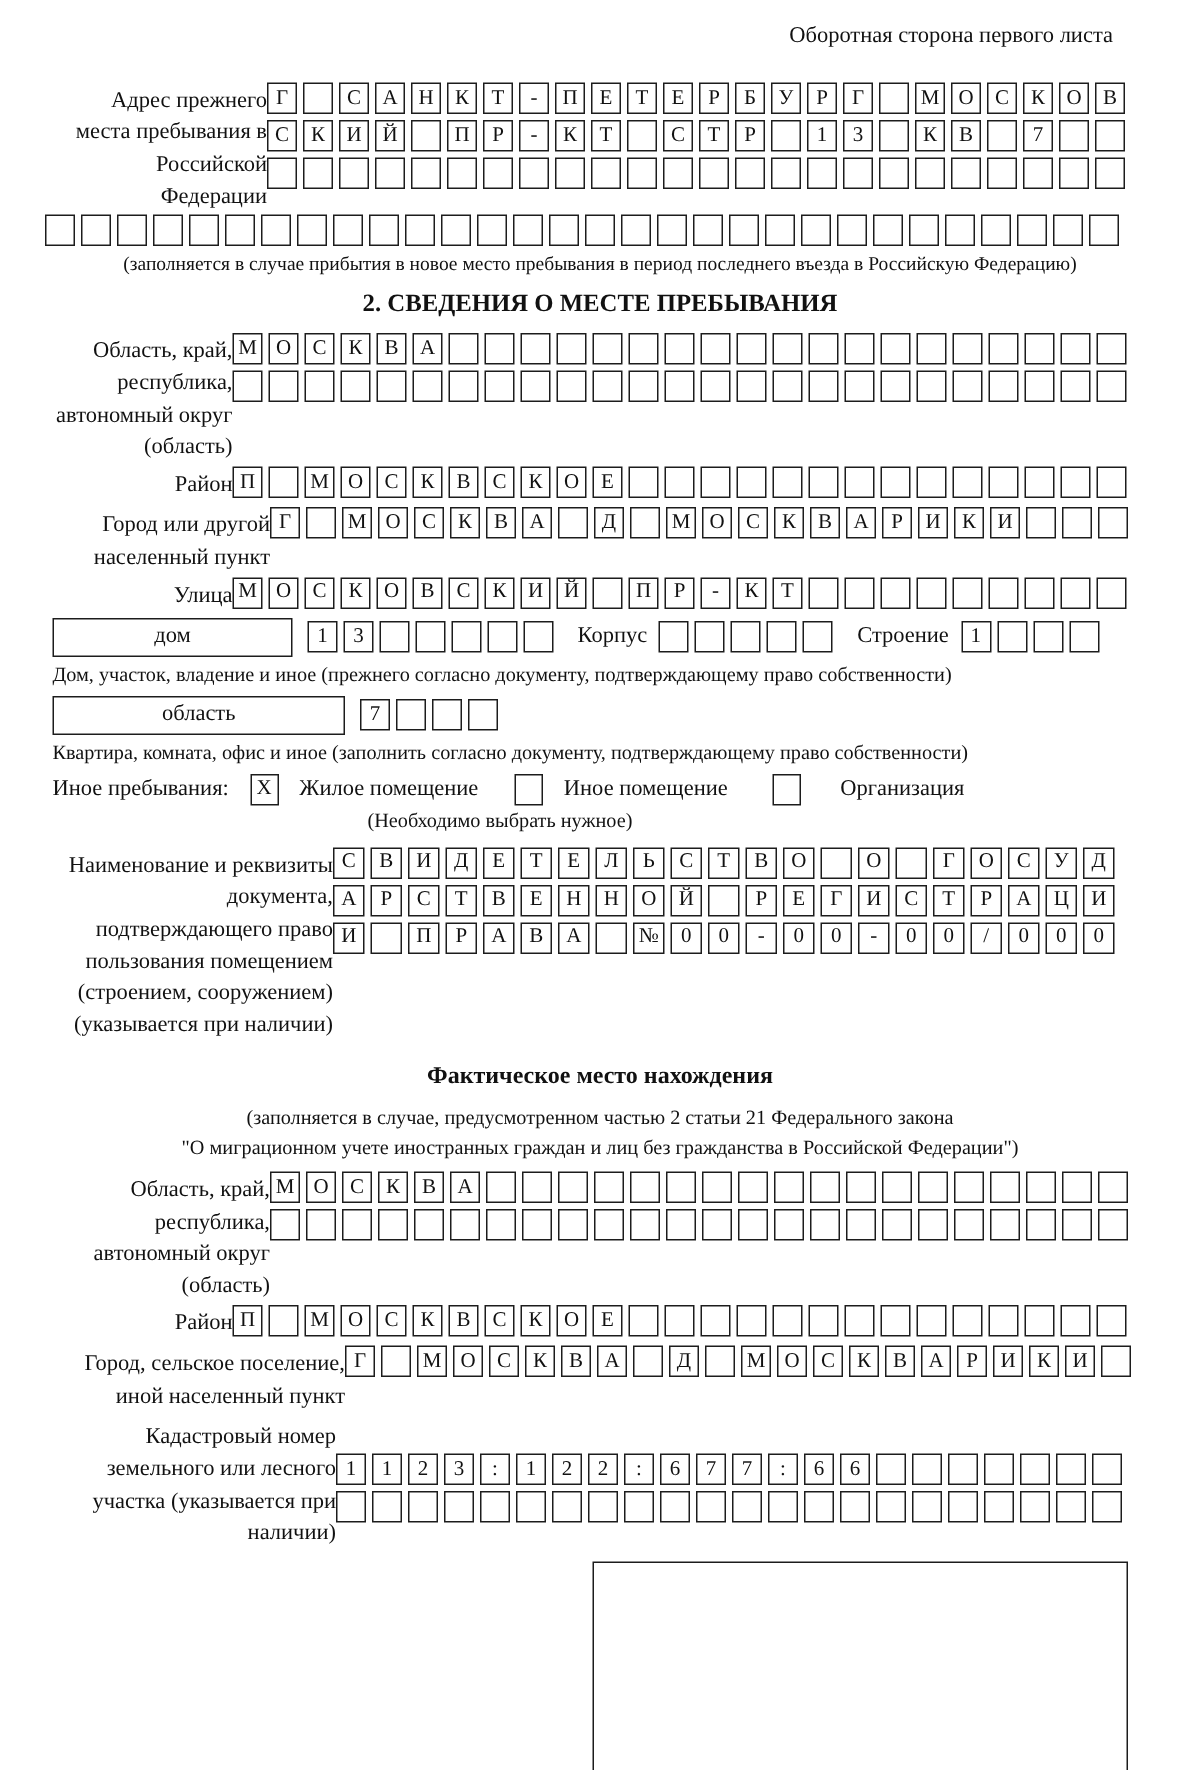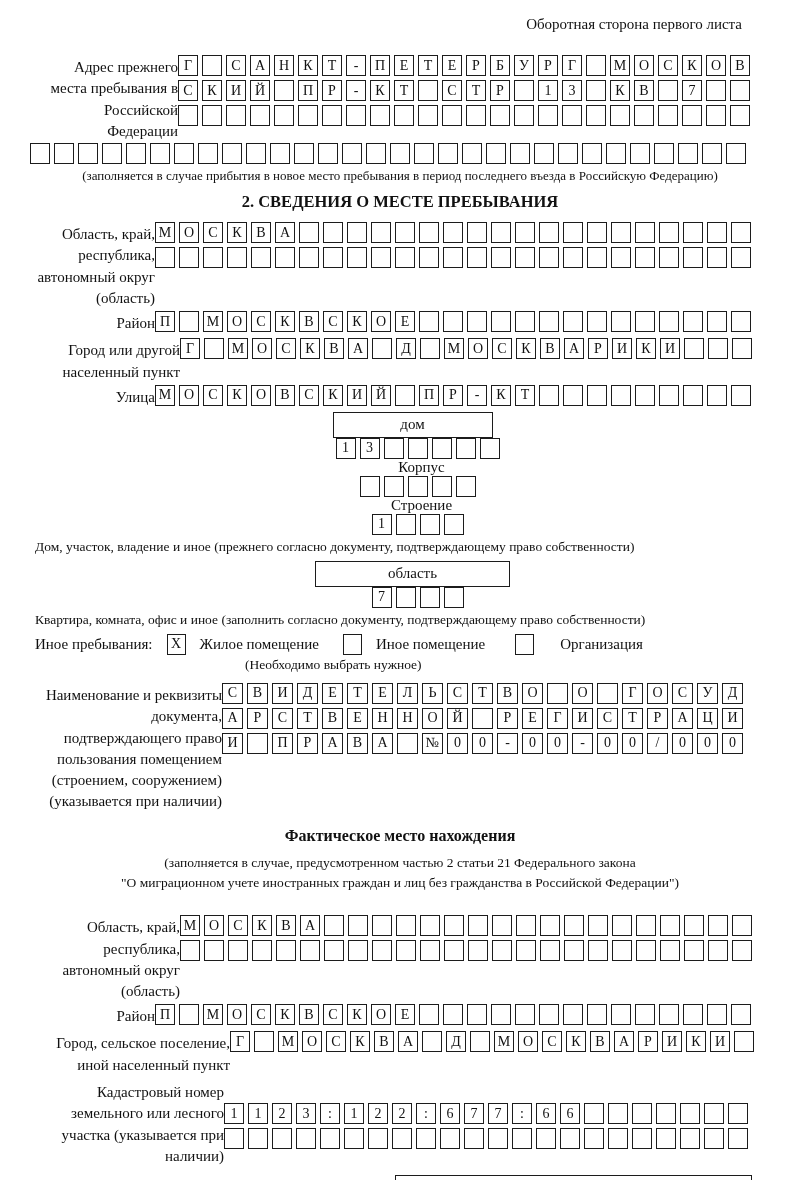--- a/index.html
+++ b/index.html
@@ -26,40 +26,40 @@
     display:flex; align-items:center; justify-content:center;
     font-size:14px; line-height:1;
   }
   .doc .cell { width:21px; }
   .fullrow { margin-left:30px; margin-top:1px; }
 
   .small-note { font-size:13px; text-align:center; margin:3px 10px 8px 10px; }
   .sec-title { font-size:16.5px; font-weight:bold; text-align:center; margin:6px 0 10px 0; }
   .sub-title { font-size:16px; font-weight:bold; text-align:center; margin:14px 0 8px 0; }
 
-  .houserow { display:flex; align-items:center; margin-left:35px; margin-top:2px;flex-direction:column; }
+  .houserow { display:flex; align-items:center; margin-left:35px; margin-top:2px; }
   .widebox {
     border:1.8px solid #1c1c1c; height:26px;
     display:flex; align-items:center; justify-content:center;
     font-size:15px; flex:0 0 auto;
   }
   .wb-dom { width:160px; margin-right:10px; }
   .wb-kv  { width:195px; margin-right:10px; }
   .inline-lab { font-size:15px; margin:0 8px 0 16px; }
   .caption { font-size:13.5px; margin:4px 0 6px 35px; }
 
   .stayrow { display:flex; align-items:center; margin-left:35px; margin-top:4px; font-size:15px; }
   .checkbox {
     width:19px; height:21px; border:1.6px solid #1c1c1c; flex:0 0 auto;
     display:flex; align-items:center; justify-content:center;
     font-size:14px; margin:0 14px 0 14px;
   }
   .stay-note { font-size:13.5px; margin:2px 0 10px 245px; }
 
-  .notes2 { font-size:13.5px; text-align:center; line-height:1.5; margin-bottom:22px; }
+  .notes2 { font-size:13.5px; text-align:center; line-height:1.5; margin-bottom:6px; }
 
   .stampbox {
     border:1.8px solid #1c1c1c;
     width:357px; height:174px;
     margin:8px 0 6px 395px;
   }
   .mt2{margin-top:2px;} .mt4{margin-top:4px;}
 </style>
 </head>
 <body>

